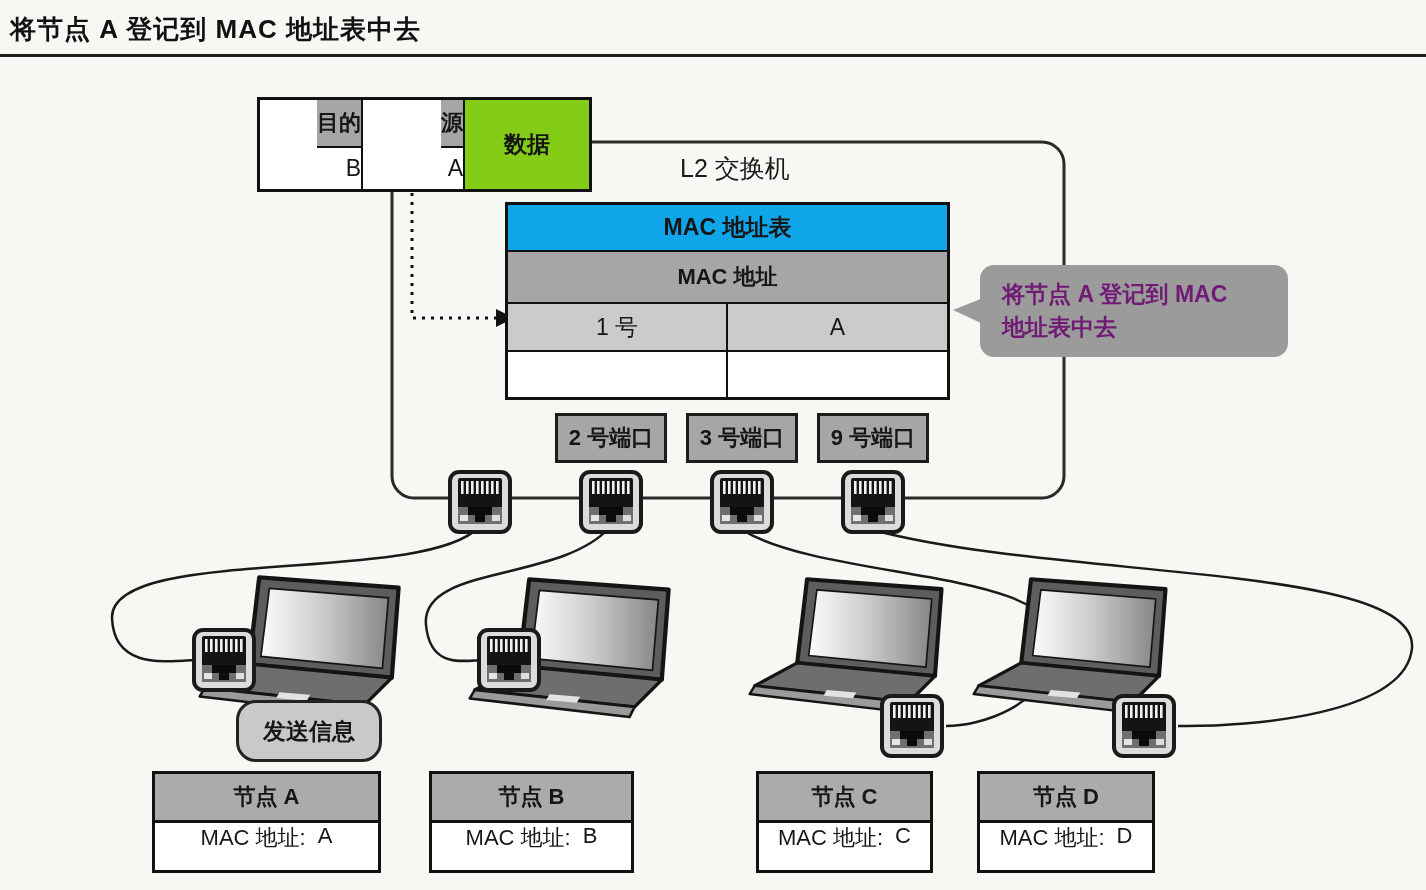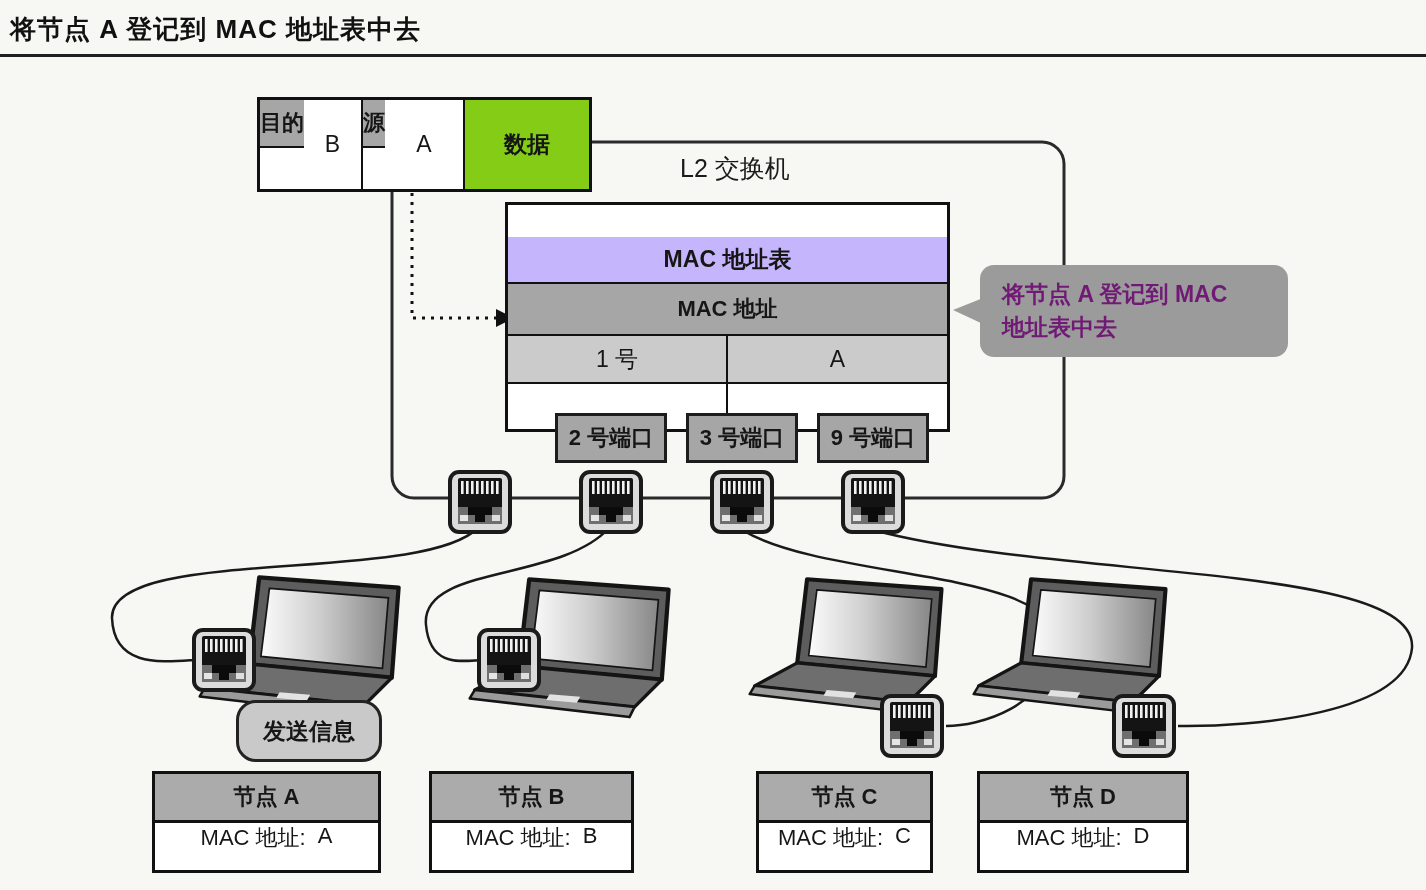--- a/index.html
+++ b/index.html
@@ -14,32 +14,32 @@
     letter-spacing:1px;color:#111;
   }
   .title-rule{position:absolute;left:0;top:54px;width:1426px;height:3px;background:#1f1f1f;}
   
   svg.layer{position:absolute;left:0;top:0;z-index:1;}
   
   .ov{position:absolute;z-index:2;box-sizing:border-box;}
   
   .frame-table{left:257px;top:97px;width:335px;height:95px;display:flex;
     border:3px solid #111;background:#fff;}
-  .fcol{display:flex;flex-direction:row;border-right:2px solid #111;}
+  .fcol{display:flex;flex-direction:column;border-right:2px solid #111;align-items:flex-end;}
   .fhead{height:46px;background:#a6a6a6;border-bottom:2px solid #111;
     display:flex;align-items:center;justify-content:center;font-size:22px;font-weight:bold;}
   .fval{flex:1;display:flex;align-items:center;justify-content:center;font-size:23px;}
   .fdata{flex:1;display:flex;align-items:center;justify-content:center;
     font-size:23px;font-weight:bold;background:#84cc16;}
   
   .l2-label{left:645px;top:152px;width:180px;text-align:center;font-size:25px;color:#1b1b1b;}
   
   .mac-table{left:505px;top:202px;width:445px;border:3px solid #111;background:#fff;}
-  .mt-title{height:45px;background:#c4b5fd;border-bottom:2px solid #111;
-    display:flex;align-items:center;justify-content:center;font-size:23px;font-weight:bold;margin-top:32px;}
+  .mt-title{height:45px;background:#0ea5e9;border-bottom:2px solid #111;
+    display:flex;align-items:center;justify-content:center;font-size:23px;font-weight:bold;}
   .mt-row{display:flex;}
   .mt-row .c1{width:218px;border-right:2px solid #111;display:flex;align-items:center;justify-content:center;}
   .mt-row .c2{flex:1;display:flex;align-items:center;justify-content:center;}
   .mt-head{height:50px;background:#a6a6a6;border-bottom:2px solid #111;font-size:22px;font-weight:bold;}
   .mt-hl{height:46px;background:#cbcbcb;border-bottom:2px solid #111;font-size:23px;}
   .mt-empty{height:45px;background:#fff;font-size:23px;}
   
   .callout{left:980px;top:265px;width:308px;height:92px;background:#9b9b9b;
     border-radius:14px;padding:13px 18px 0 22px;font-size:23px;font-weight:bold;
     line-height:33px;color:#701a75;}
@@ -183,21 +183,21 @@
       <span class="mv">B</span>
     </div>
   </div>
   <div class="ov node-table" style="left:756px;width:177px">
     <div class="node-head">节点 C</div>
     <div class="node-val">
       <span>MAC 地址:</span>
       <span class="mv">C</span>
     </div>
   </div>
-  <div class="ov node-table" style="left:977px;width:212px">
+  <div class="ov node-table" style="left:977px;width:178px">
     <div class="node-head">节点 D</div>
     <div class="node-val">
       <span>MAC 地址:</span>
       <span class="mv">D</span>
     </div>
   </div>
 
 </div>
 
 </body></html>

